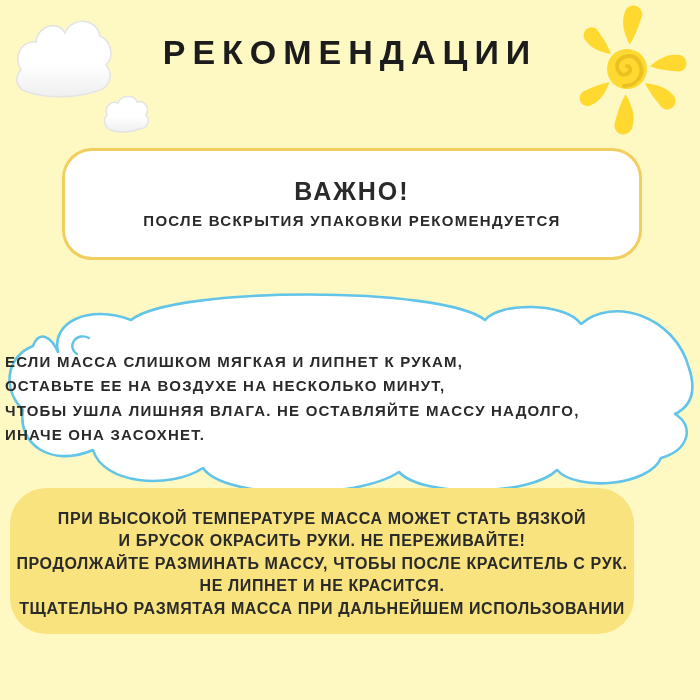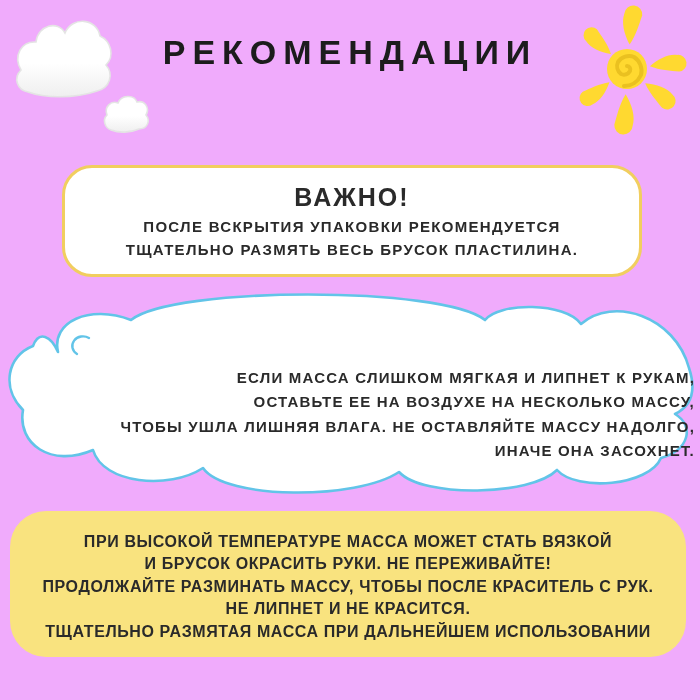--- a/index.html
+++ b/index.html
@@ -1,68 +1,68 @@
 <!DOCTYPE html>
 <html style="--accent-yellow-border: #F1CE5F; --warning-box-fill: #F9E37F; --cloud-outline-blue: #62C4E8; --sun-yellow: #FFD930; --sun-spiral: #EAC120; --title-text: #1C1C1C; --body-text: #2A2A2A; --cloud-shadow-gray: #E4E4E4;"><head>
 <meta charset="utf-8">
 <style>
   html,body { margin:0; padding:0; background:#ffffff; }
   #canvas {
     position:relative; width:700px; height:700px; overflow:hidden;
-    background:#f0abfc; font-family:"Liberation Sans", sans-serif;
+    background:#fef9c3; font-family:"Liberation Sans", sans-serif;
     color:var(--body-text,#2a2a2a);
   }
   .abs { position:absolute; }
 
   
   .page-title {
     top:35px; left:0; width:700px; text-align:center;
     font-size:34px; line-height:34px; font-weight:bold;
     letter-spacing:7px; color:var(--title-text,#1c1c1c); white-space:nowrap;
   }
 
   
   svg { display:block; overflow:visible; }
   .plasto-cloud { fill:url(#cloudGrad); stroke:var(--cloud-shadow-gray,#e4e4e4); stroke-width:1.6; }
   .sun-fill   { fill:var(--sun-yellow,#FFD930); }
   .sun-spiral { fill:none; stroke:var(--sun-spiral,#EAC120); stroke-width:4; stroke-linecap:round; }
   .sun-ray    { fill:var(--sun-yellow,#FFD930); }
 
   
   .important-box {
-    left:62px; top:165px; width:580px; height:112px; box-sizing:border-box;
+    left:62px; top:148px; width:580px; height:112px; box-sizing:border-box;
     border:3.5px solid var(--accent-yellow-border,#F1CE5F);
     border-radius:30px; background:#ffffff;
     display:flex; flex-direction:column; align-items:center; justify-content:center;
   }
   .important-heading {
     font-size:25px; line-height:30px; font-weight:bold; letter-spacing:2px;
     margin-bottom:3px; white-space:nowrap;
   }
   .body-line {
     font-size:15px; line-height:23px; font-weight:bold; letter-spacing:1.3px;
     white-space:nowrap; text-align:center;
   }
 
   
   .cloud-bubble { left:5px; top:290px; width:690px; height:205px; }
   .cloud-shape-path { fill:#ffffff; stroke:var(--cloud-outline-blue,#62C4E8);
     stroke-width:2.6; stroke-linejoin:round; stroke-linecap:round; }
   .cloud-curl { fill:none; stroke:var(--cloud-outline-blue,#62C4E8);
     stroke-width:2.4; stroke-linecap:round; }
   .cloud-text {
-    left:5px; top:306px; width:690px; height:205px;
-    display:flex; flex-direction:column; align-items:flex-end; justify-content:center;
+    left:5px; top:290px; width:690px; height:205px;
+    display:flex; flex-direction:column; align-items:flex-start; justify-content:center;
     padding-top:12px; box-sizing:border-box;
   }
   .cloud-text .body-line { line-height:24.5px; letter-spacing:1.2px; }
 
   
   .warning-box {
-    left:10px; top:511px; width:676px; height:146px; box-sizing:border-box;
+    left:10px; top:488px; width:624px; height:146px; box-sizing:border-box;
     background:var(--warning-box-fill,#F9E37F); border-radius:36px;
     display:flex; flex-direction:column; align-items:center; justify-content:center;
     padding-top:6px;
   }
   .warning-box .body-line { font-size:16px; line-height:22.5px; letter-spacing:0.6px; }
 </style>
 </head>
 <body>
 
 <div id="canvas">
@@ -98,21 +98,20 @@
     <use href="#ray" class="sun-ray" transform="translate(71,65) rotate(233)"></use>
     <circle class="sun-fill" cx="71" cy="65" r="20"></circle>
     <path class="sun-spiral" d="M 71 62 a 3.5 3.5 0 0 1 3 5 a 7 7 0 0 1 -9 3
       a 10 10 0 0 1 -3 -12 a 13.5 13.5 0 0 1 16 -5 a 16.5 16.5 0 0 1 7 18
       a 19 19 0 0 1 -17 11"></path>
   </svg>
 
   <div class="abs important-box">
     <div class="important-heading">ВАЖНО!</div>
     <div class="body-line">ПОСЛЕ ВСКРЫТИЯ УПАКОВКИ РЕКОМЕНДУЕТСЯ</div>
-    <div class="body-line">ТЩАТЕЛЬНО РАЗМЯТЬ ВЕСЬ БРУСОК ПЛАСТИЛИНА.</div>
   </div>
 
   <svg class="abs cloud-bubble" width="690" height="205" viewBox="0 0 690 205">
     <path class="cloud-shape-path" d="M 53 62
       C 46 32, 84 14, 126 30
       C 168 -4, 438 -4, 480 30
       C 494 12, 560 12, 576 34
       C 608 6, 670 26, 684 78
       C 692 102, 686 116, 670 124
       C 690 136, 684 160, 656 168
@@ -120,21 +119,21 @@
       C 526 206, 418 208, 394 182
       C 352 210, 220 210, 198 178
       C 164 200, 98 194, 88 160
       C 46 178, 12 154, 18 120
       C -4 98, 2 66, 28 56
       C 34 40, 46 46, 53 62 Z"></path>
     <path class="cloud-curl" d="M 84 48 A 10 9 0 1 0 72 64"></path>
   </svg>
   <div class="abs cloud-text">
     <div class="body-line">ЕСЛИ МАССА СЛИШКОМ МЯГКАЯ И ЛИПНЕТ К РУКАМ,</div>
-    <div class="body-line">ОСТАВЬТЕ ЕЕ НА ВОЗДУХЕ НА НЕСКОЛЬКО МАССУ,</div>
+    <div class="body-line">ОСТАВЬТЕ ЕЕ НА ВОЗДУХЕ НА НЕСКОЛЬКО МИНУТ,</div>
     <div class="body-line">ЧТОБЫ УШЛА ЛИШНЯЯ ВЛАГА. НЕ ОСТАВЛЯЙТЕ МАССУ НАДОЛГО,</div>
     <div class="body-line">ИНАЧЕ ОНА ЗАСОХНЕТ.</div>
   </div>
 
   <div class="abs warning-box">
     <div class="body-line">ПРИ ВЫСОКОЙ ТЕМПЕРАТУРЕ МАССА МОЖЕТ СТАТЬ ВЯЗКОЙ</div>
     <div class="body-line">И БРУСОК ОКРАСИТЬ РУКИ. НЕ ПЕРЕЖИВАЙТЕ!</div>
     <div class="body-line">ПРОДОЛЖАЙТЕ РАЗМИНАТЬ МАССУ, ЧТОБЫ ПОСЛЕ КРАСИТЕЛЬ С РУК.</div>
     <div class="body-line">НЕ ЛИПНЕТ И НЕ КРАСИТСЯ.</div>
     <div class="body-line">ТЩАТЕЛЬНО РАЗМЯТАЯ МАССА ПРИ ДАЛЬНЕЙШЕМ ИСПОЛЬЗОВАНИИ</div>

